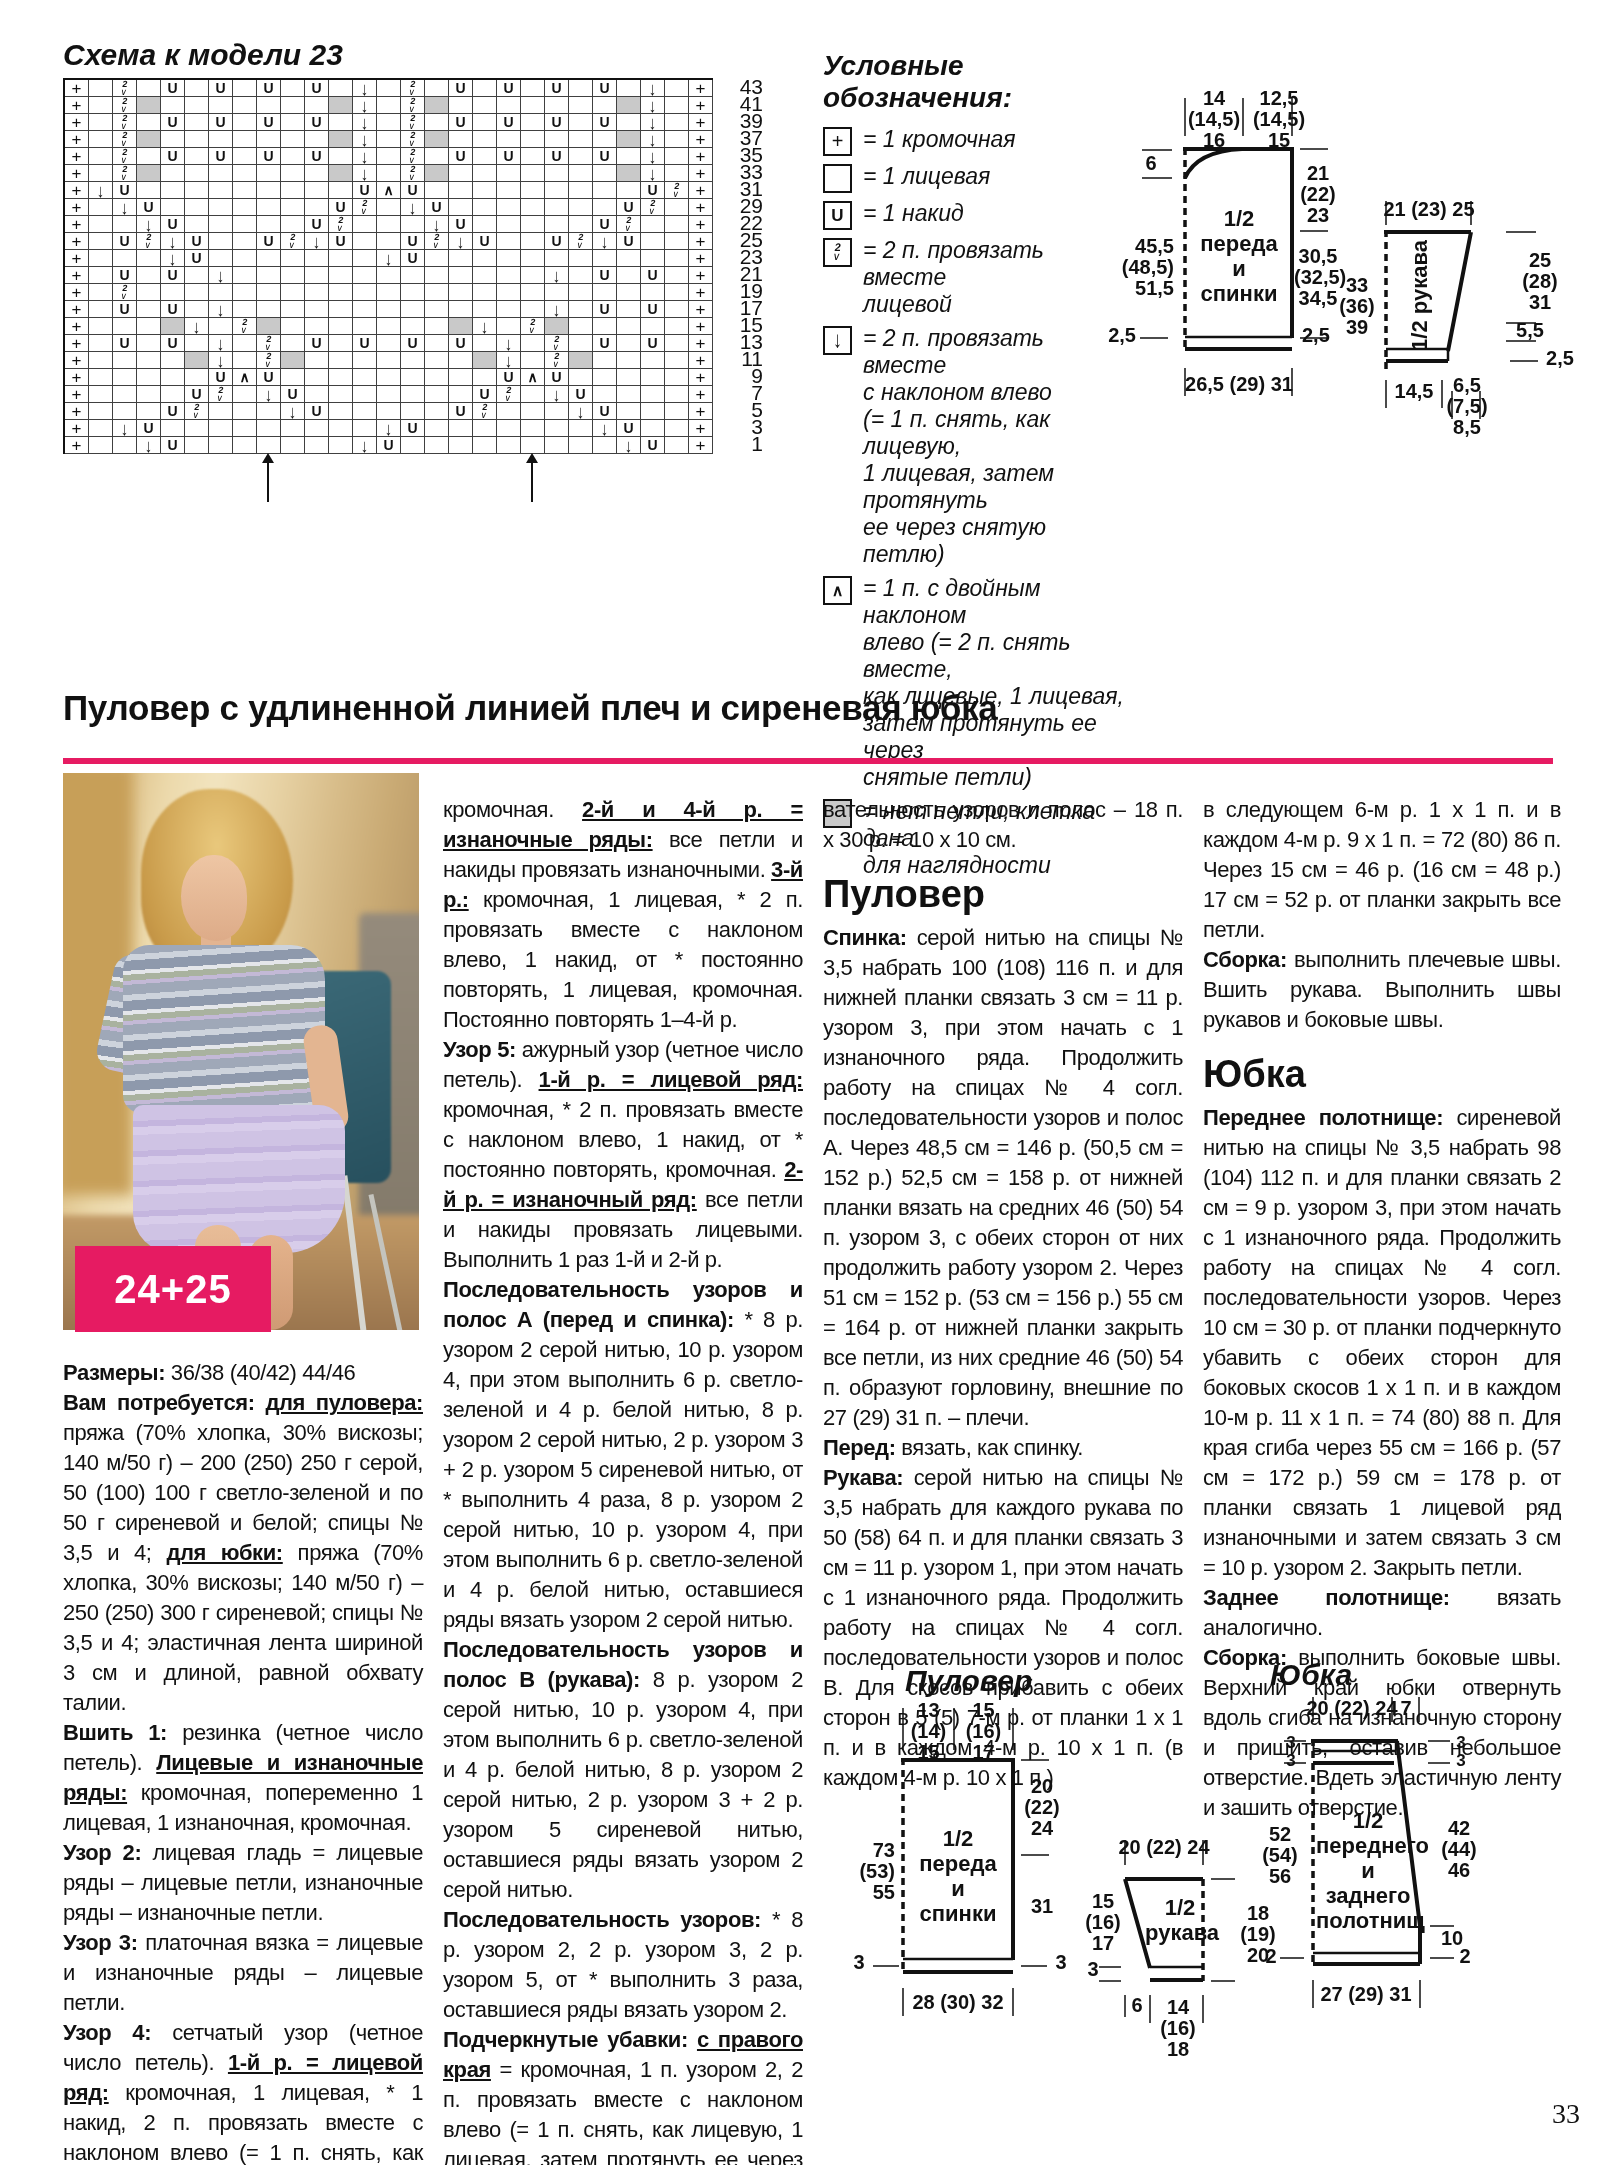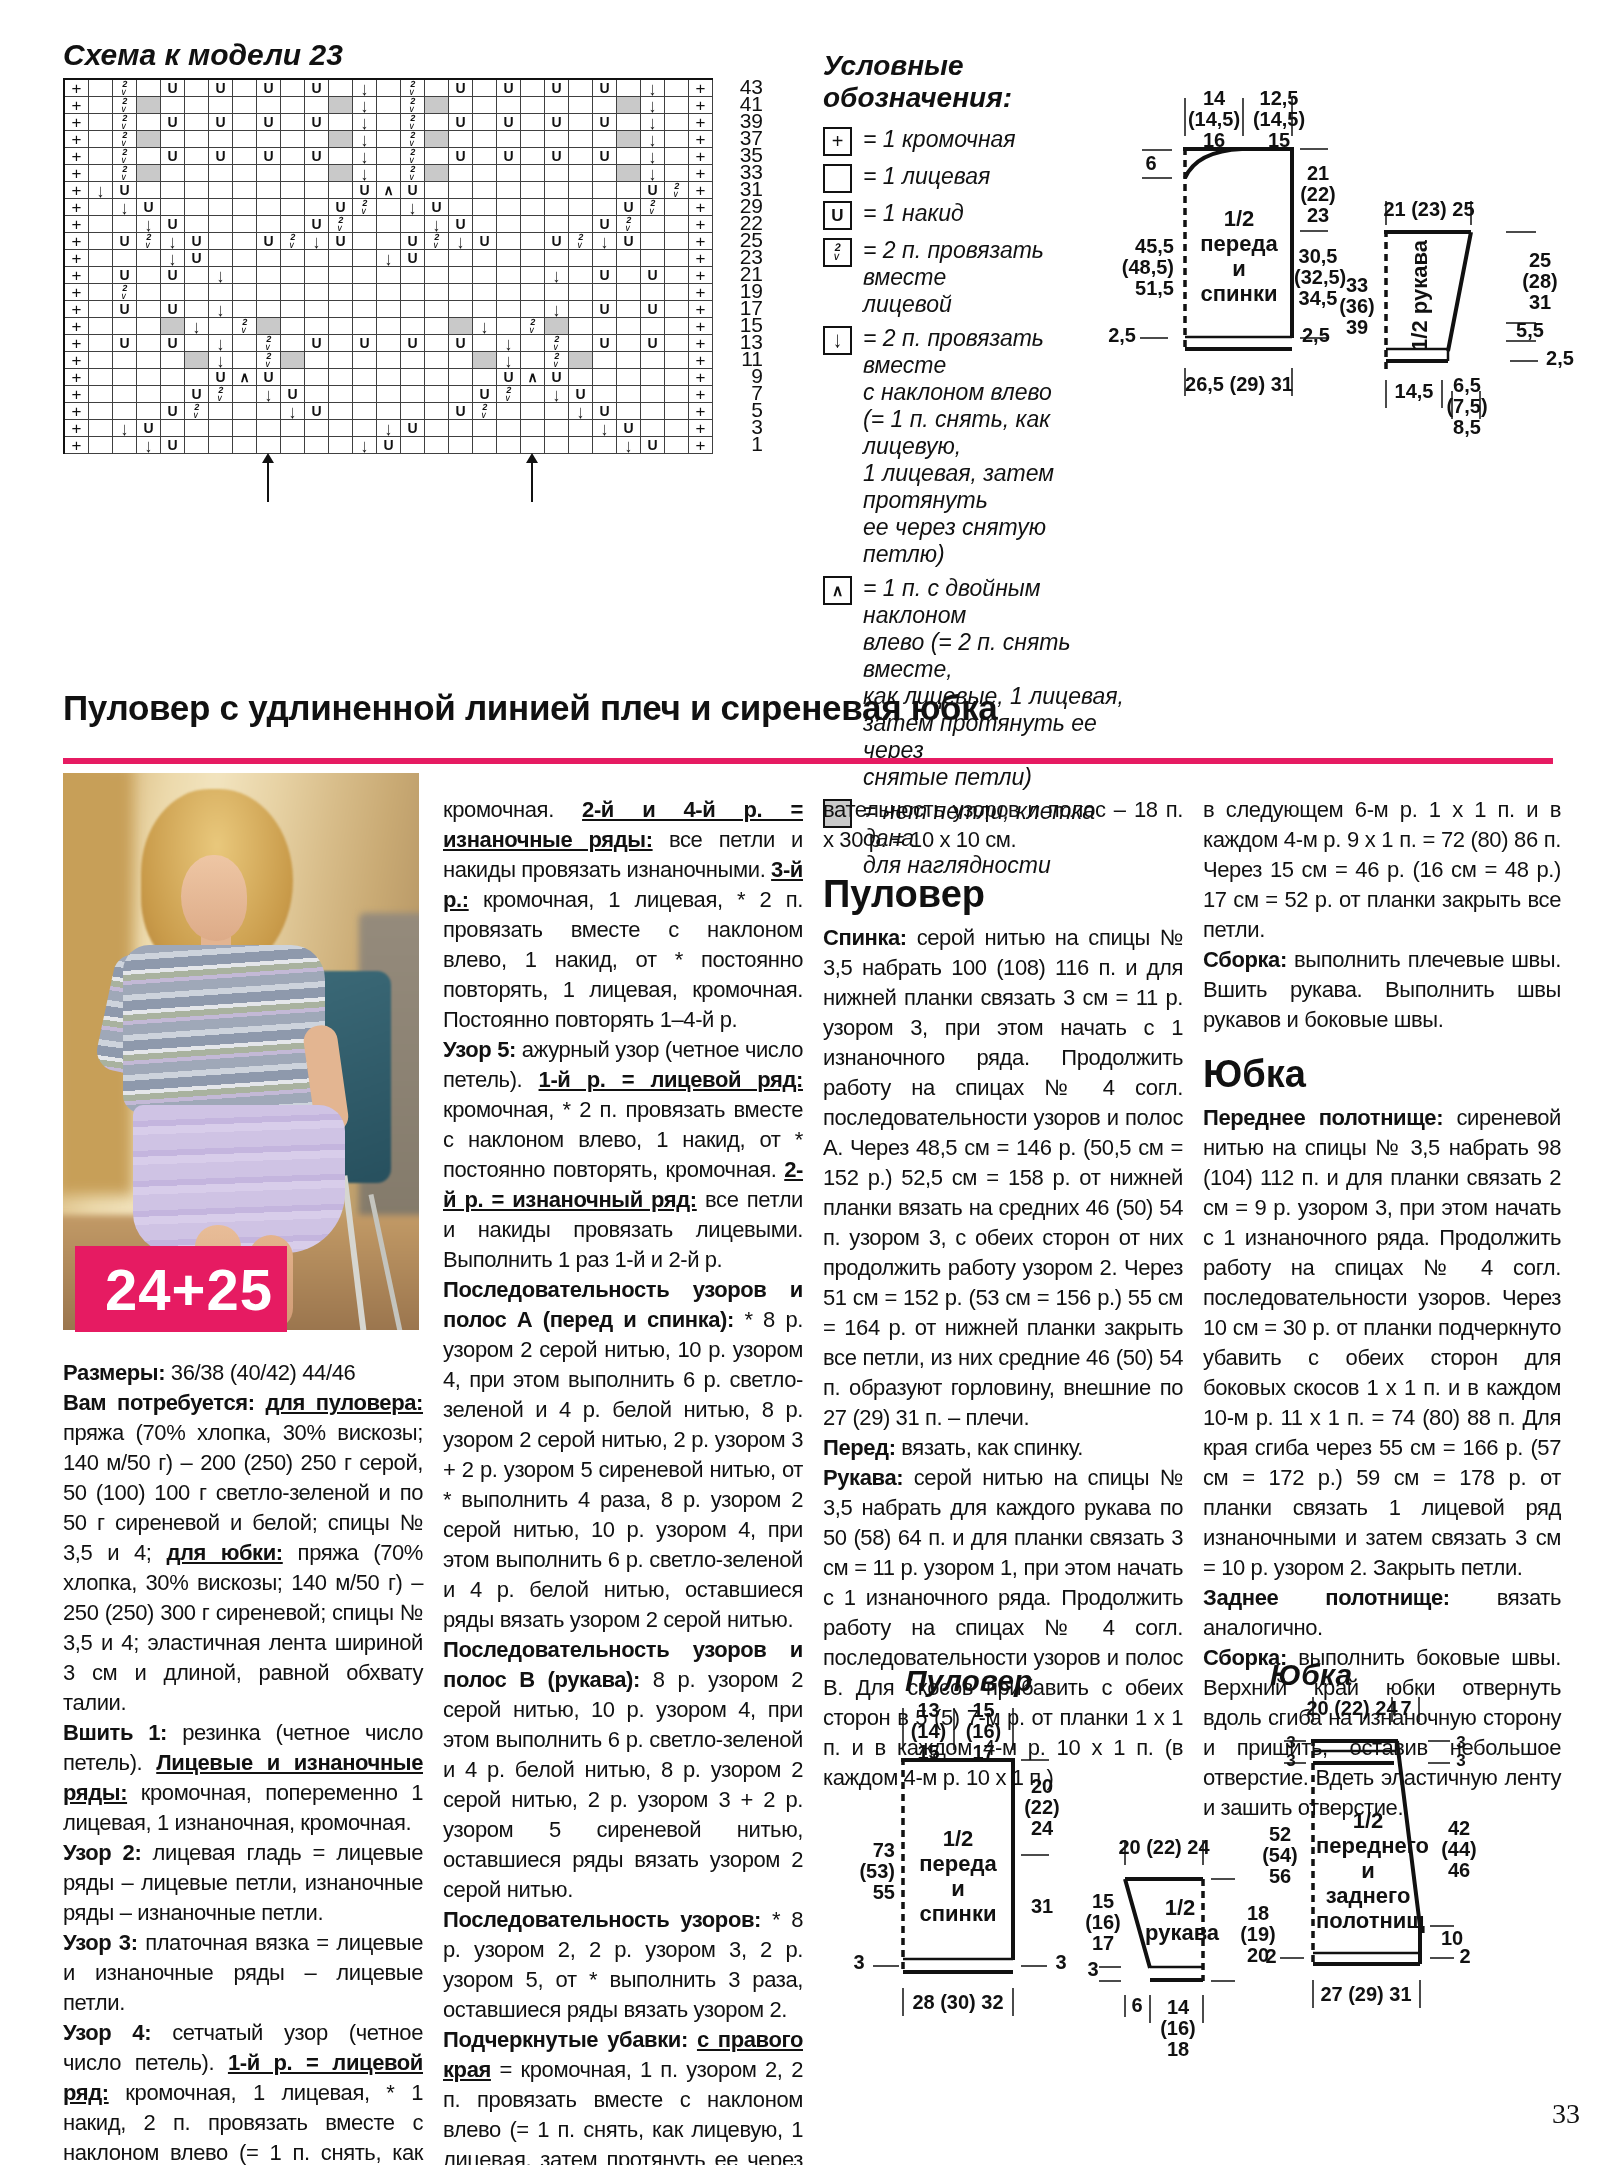--- a/index.html
+++ b/index.html
@@ -54,21 +54,21 @@
   .ph-hair{left:78px;top:16px;width:152px;height:188px;background:radial-gradient(ellipse at 50% 30%,#e9c87c,#c99b4a 70%,#b3823a);border-radius:48% 52% 55% 45%;filter:blur(1px);}
   .ph-face{left:118px;top:82px;width:66px;height:86px;background:linear-gradient(#eec6a4,#ddab88);border-radius:50% 50% 46% 54%;}
   .ph-neck{left:138px;top:158px;width:30px;height:26px;background:#e2b491;}
   .stripe{background:repeating-linear-gradient(176deg,#9fa8b8 0 10px,#cdd3dc 10px 16px,#8e99ac 16px 26px,#e4e6ea 26px 30px,#a9b29f 30px 36px,#c3b9d6 36px 40px);}
   .ph-top{left:60px;top:172px;width:202px;height:168px;border-radius:26px 34px 18px 18px;}
   .ph-sleeve{left:42px;top:182px;width:52px;height:118px;border-radius:20px;transform:rotate(12deg);}
   .ph-arm{left:246px;top:252px;width:34px;height:108px;background:#e3b591;border-radius:16px;transform:rotate(-8deg);}
   .ph-skirt{left:70px;top:332px;width:212px;height:148px;background:repeating-linear-gradient(178deg,#cfc3e4 0 16px,#c4b5de 16px 22px,#d8cdea 22px 30px);border-radius:10px 26px 60px 40px;}
   .ph-legL{left:132px;top:452px;width:46px;height:105px;background:linear-gradient(#e8bd98,#d5a27d);border-radius:22px;}
   .ph-legR{left:186px;top:462px;width:44px;height:95px;background:linear-gradient(#e4b38c,#cf9a74);border-radius:22px;}
-  .badge{position:absolute;left:75px;top:1246px;width:196px;height:86px;color:#fff;display:flex;align-items:center;justify-content:center;font-weight:700;font-size:58px;letter-spacing:1px;padding-left:16px;}
+  .badge{position:absolute;left:75px;top:1246px;width:196px;height:86px;color:#fff;display:flex;align-items:center;justify-content:center;font-weight:700;font-size:40px;letter-spacing:1px;}
 
   
   .col{position:absolute;width:360px;font-size:22px;line-height:30px;letter-spacing:-0.4px;text-align:justify;}
   .col p{margin:0;}
   .col h3{font-size:38px;line-height:46px;margin:16px 0 6px;letter-spacing:0;text-align:left;}
   .col .b{font-weight:700;}
   .col .u{text-decoration:underline;}
   .col1{left:63px;top:1358px;}
   .col2{left:443px;top:795px;}
   .col3{left:823px;top:795px;}

